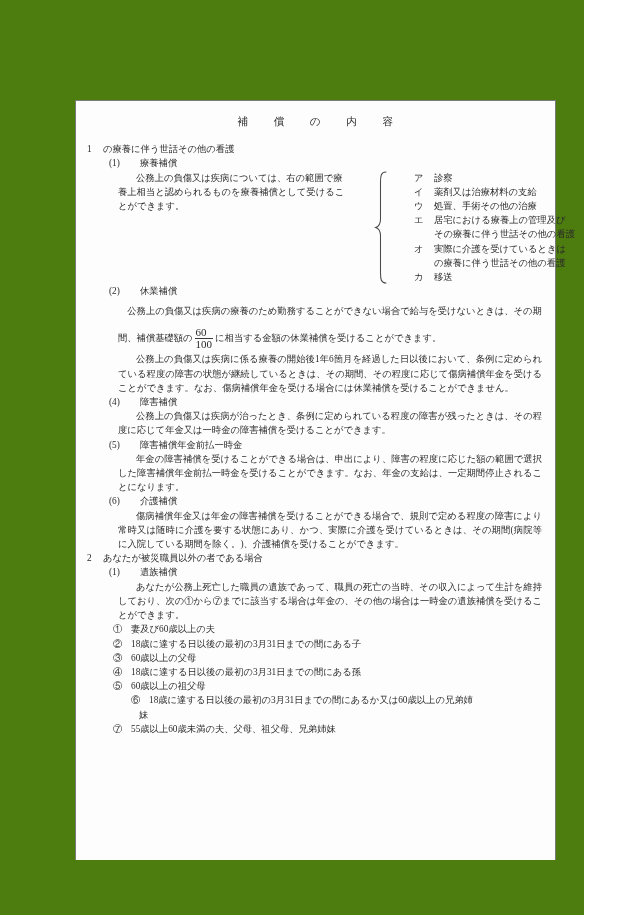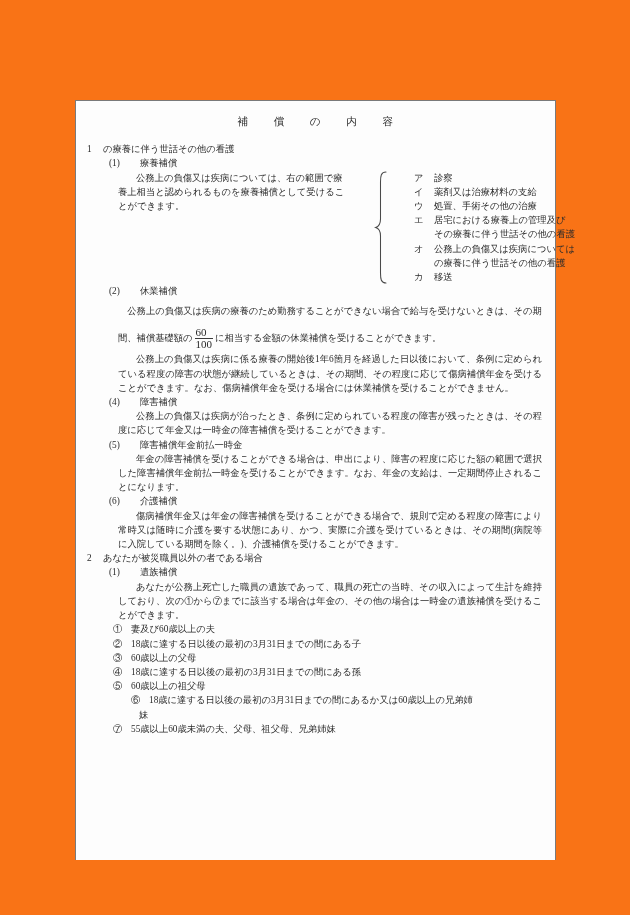--- a/index.html
+++ b/index.html
@@ -11,23 +11,23 @@
     width: 630px;
     height: 915px;
     font-family: "Liberation Serif", "DejaVu Serif", serif;
     color: #2b2b2b;
     overflow: hidden;
     position: relative;
   }
   #page {
     position: absolute;
     left: 0; top: 0;
-    width: 630px;
+    width: 584px;
     height: 915px;
-    background: #f97316;
+    background: #4d7c0f;
   }
   
   #doc-frame {
     position: absolute;
     left: 75px;
     top: 100px;
     width: 481px;
     height: 760px;
     border-left: 1px solid #7a7a7a;
     border-right: 1px solid #7a7a7a;
@@ -161,21 +161,21 @@
           <svg width="14" height="113" viewBox="0 0 14 113" aria-hidden="true">
             <path d="M12 1 C7 1 6.5 5 6.5 11 L6.5 48 C6.5 53.5 5 55.6 1.6 56.5 C5 57.4 6.5 59.5 6.5 65 L6.5 102 C6.5 108 7 112 12 112" fill="none" stroke="#4a4a4a" stroke-width="1.05" stroke-linecap="round"></path>
           </svg>
         </div>
         <div class="right">
           <div class="kline"><span class="kn">ア</span><span>診察</span></div>
           <div class="kline"><span class="kn">イ</span><span>薬剤又は治療材料の支給</span></div>
           <div class="kline"><span class="kn">ウ</span><span>処置、手術その他の治療</span></div>
           <div class="kline"><span class="kn">エ</span><span>居宅における療養上の管理及び</span></div>
           <div class="kcont">その療養に伴う世話その他の看護</div>
-          <div class="kline"><span class="kn">オ</span><span>公務上の負傷又は疾病については</span></div>
+          <div class="kline"><span class="kn">オ</span><span>実際に介護を受けているときは</span></div>
           <div class="kcont">の療養に伴う世話その他の看護</div>
           <div class="kline"><span class="kn">カ</span><span>移送</span></div>
         </div>
       </div>
 
       <div class="lvl2"><span class="num">(2)</span><span>休業補償</span></div>
 
       <div class="fracline"><span style="text-indent:18px; display:inline;">&nbsp;&nbsp;&nbsp;&nbsp;</span><span>公務上の負傷又は疾病の療養のため勤務することができない場合で給与を受けないときは、その期間、補償基礎額の</span><span class="frac">
             <span class="numr">60</span>
             <span class="den">100</span>

